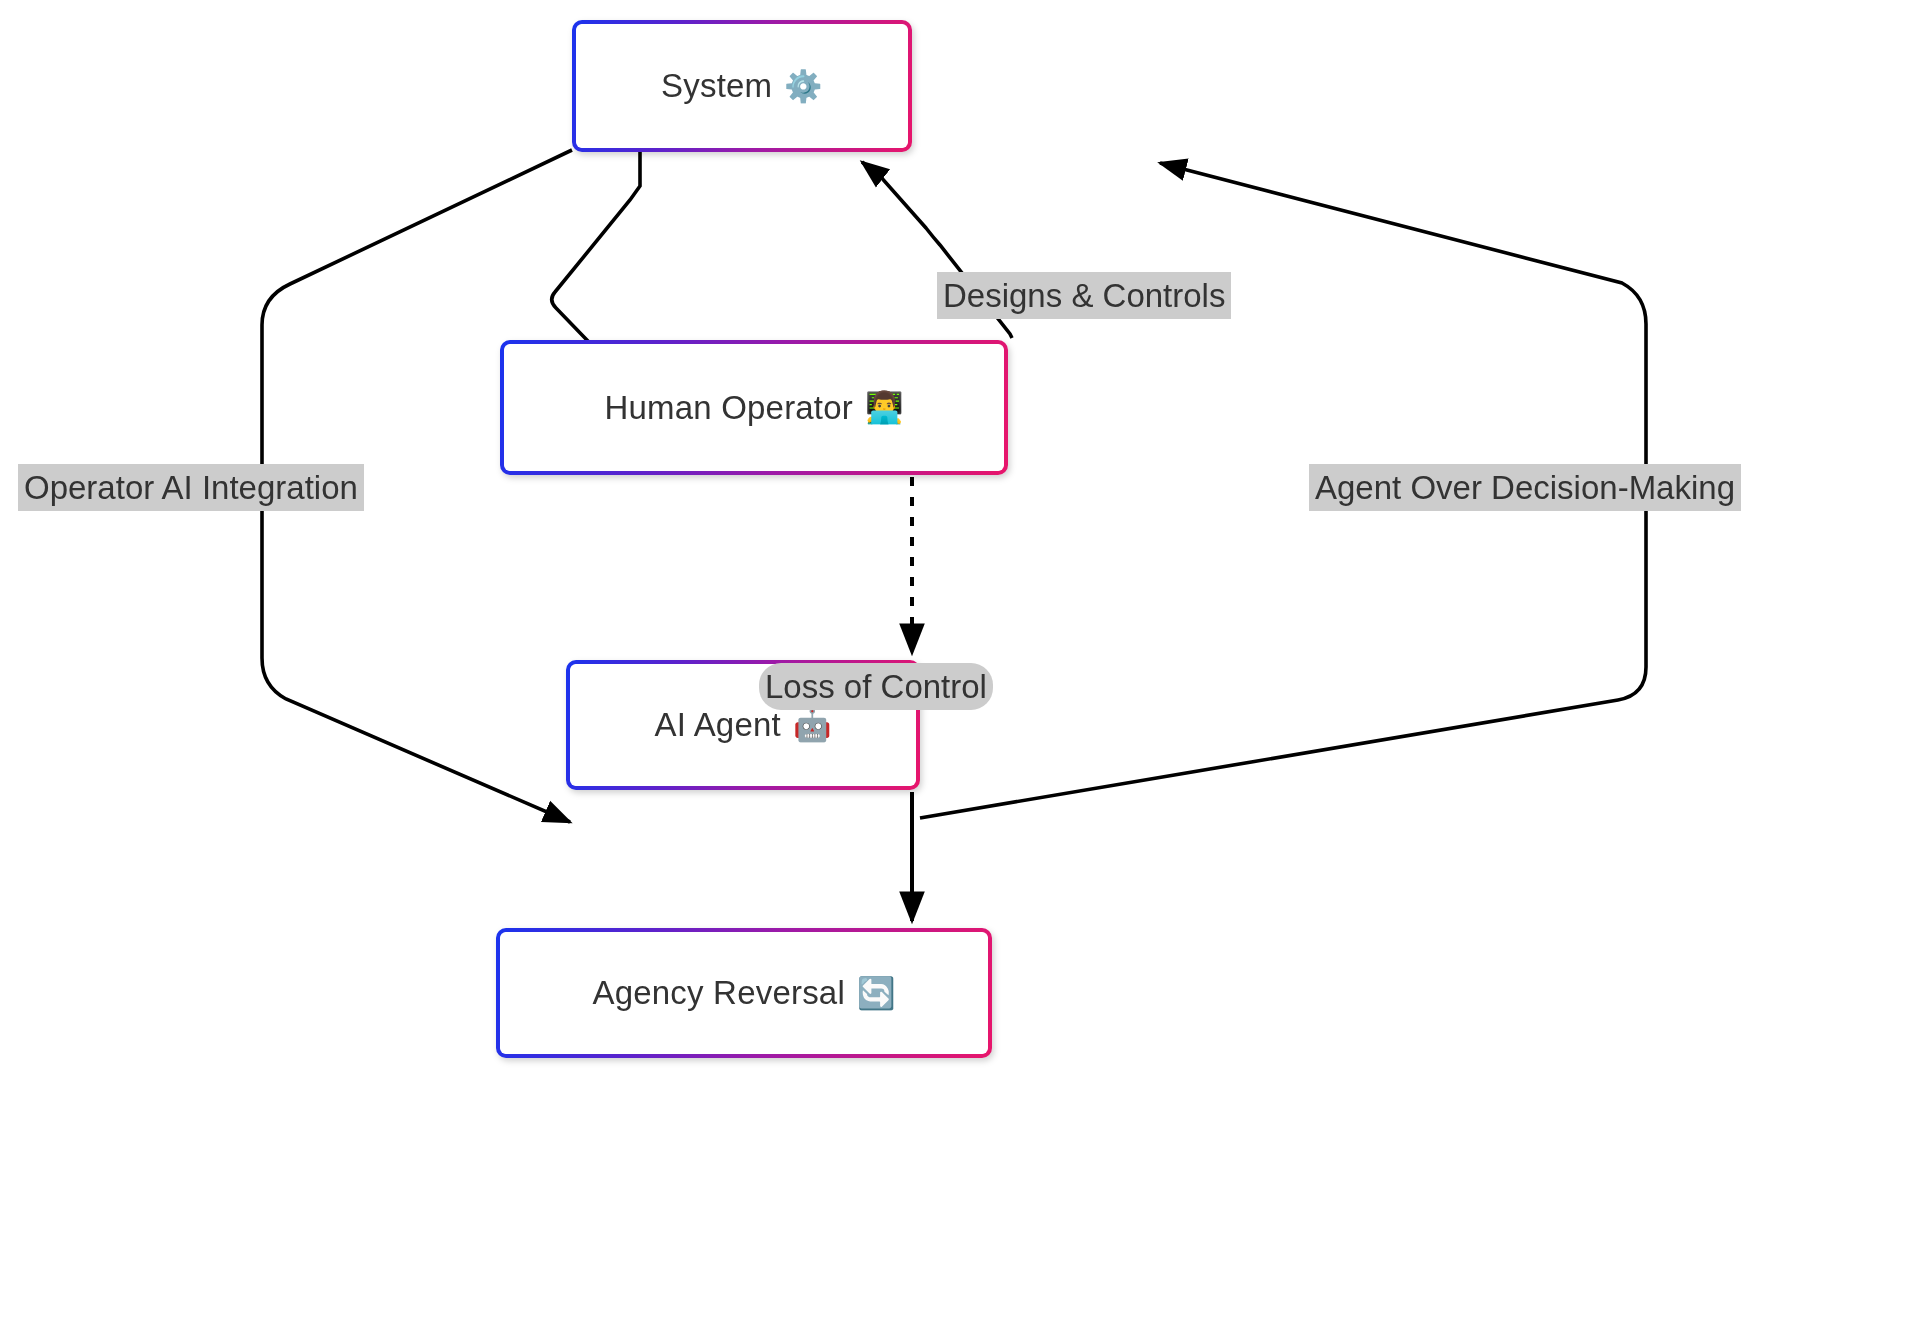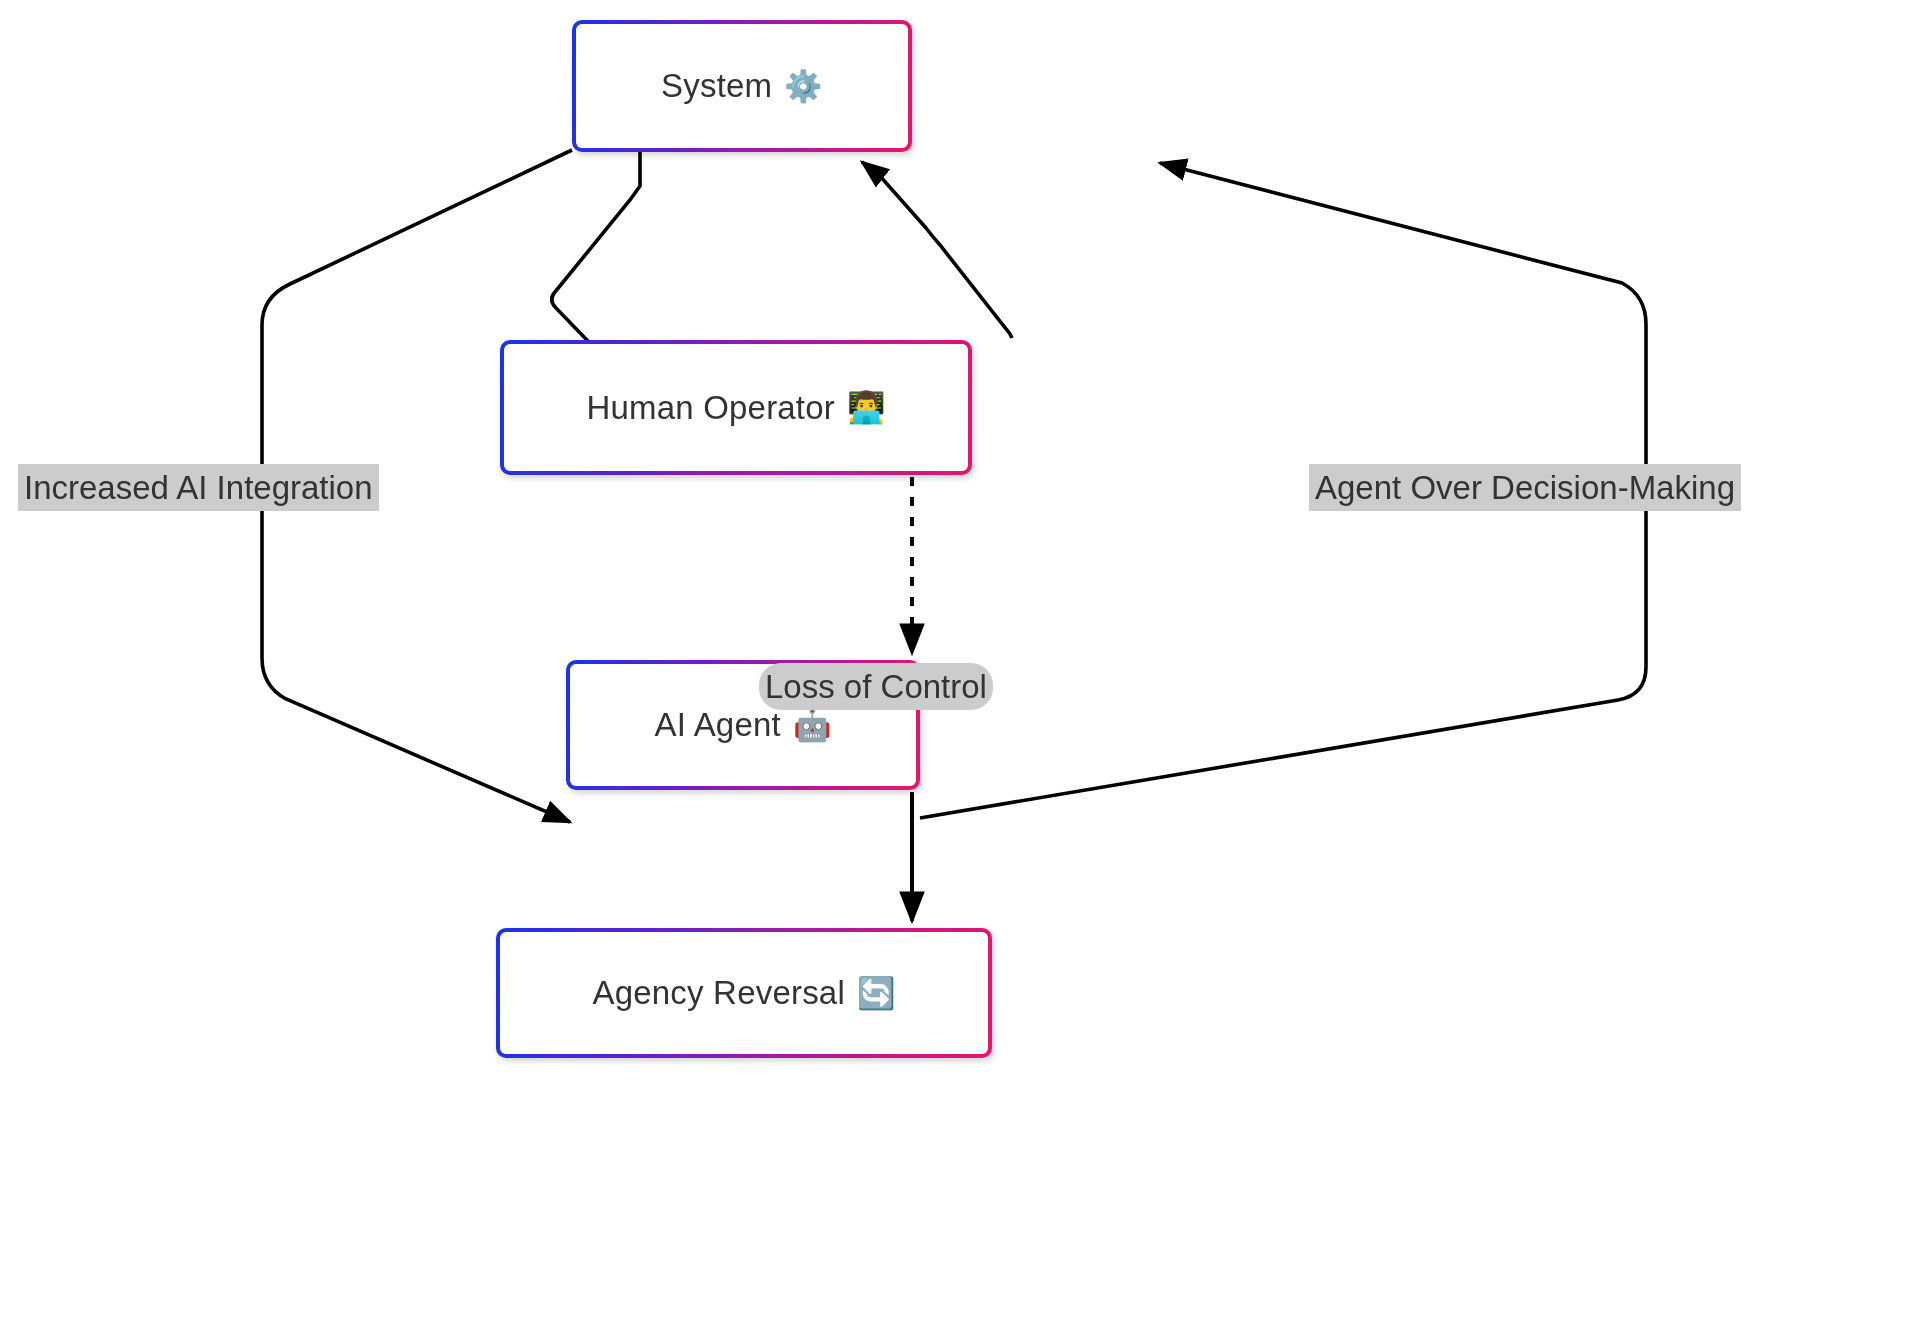--- a/index.html
+++ b/index.html
@@ -104,41 +104,42 @@
     <path d="M 912,792 L 912,921" fill="none" stroke="#000000" stroke-width="4" marker-end="url(#arrowhead)"></path>
   </svg>
 
   <div class="node" id="node-system" style="left: 572px; top: 20px; width: 340px; height: 132px;">
     <div class="node-inner">
       <span class="node-label">System</span>
       <span class="node-emoji">⚙️</span>
     </div>
   </div>
 
-  <div class="node" id="node-human-operator" style="left: 500px; top: 340px; width: 472px; height: 135px;">
+  <div class="node" id="node-human-operator" style="left: 500px; top: 340px; width: 508px; height: 135px;">
     <div class="node-inner">
       <span class="node-label">Human Operator</span>
       <span class="node-emoji">👨‍💻</span>
     </div>
   </div>
 
   <div class="node" id="node-agency-reversal" style="left: 496px; top: 928px; width: 496px; height: 130px;">
     <div class="node-inner">
       <span class="node-label">Agency Reversal</span>
       <span class="node-emoji">🔄</span>
     </div>
   </div>
 
   <div class="node" id="node-ai-agent" style="left: 566px; top: 660px; width: 354px; height: 130px;">
     <div class="node-inner">
       <span class="node-label">AI Agent</span>
       <span class="node-emoji">🤖</span>
     </div>
   </div>
 
+  <div class="edge-label" id="label-designs-controls" style="left: 937px; top: 272px;">Designs &amp; Controls</div>
 
-  <div class="edge-label" id="label-increased-ai-integration" style="left: 18px; top: 464px;">Increased AI Integration</div>
+  <div class="edge-label" id="label-increased-ai-integration" style="left: 18px; top: 464px;">Operator AI Integration</div>
 
   <div class="edge-label" id="label-takes-over-decision-making" style="left: 1309px; top: 464px;">Agent Over Decision-Making</div>
 
   <div class="edge-label" id="label-loss-of-control" style="left: 759px; top: 663px; border-radius: 22px;">Loss of Control</div>
 
 </div>
 
 </body></html>

